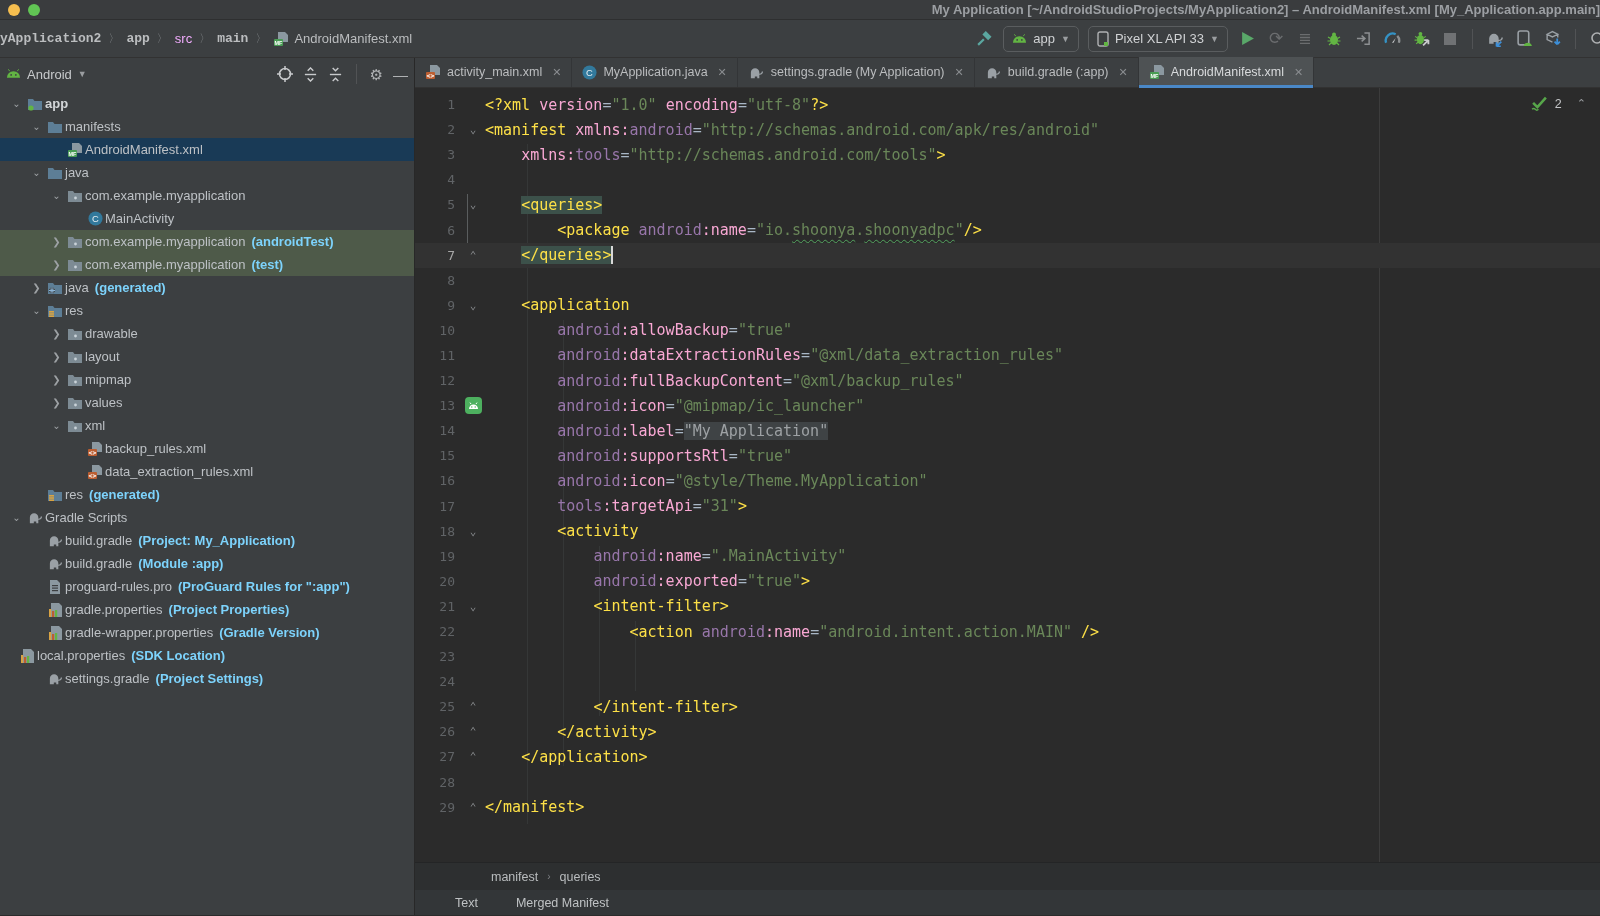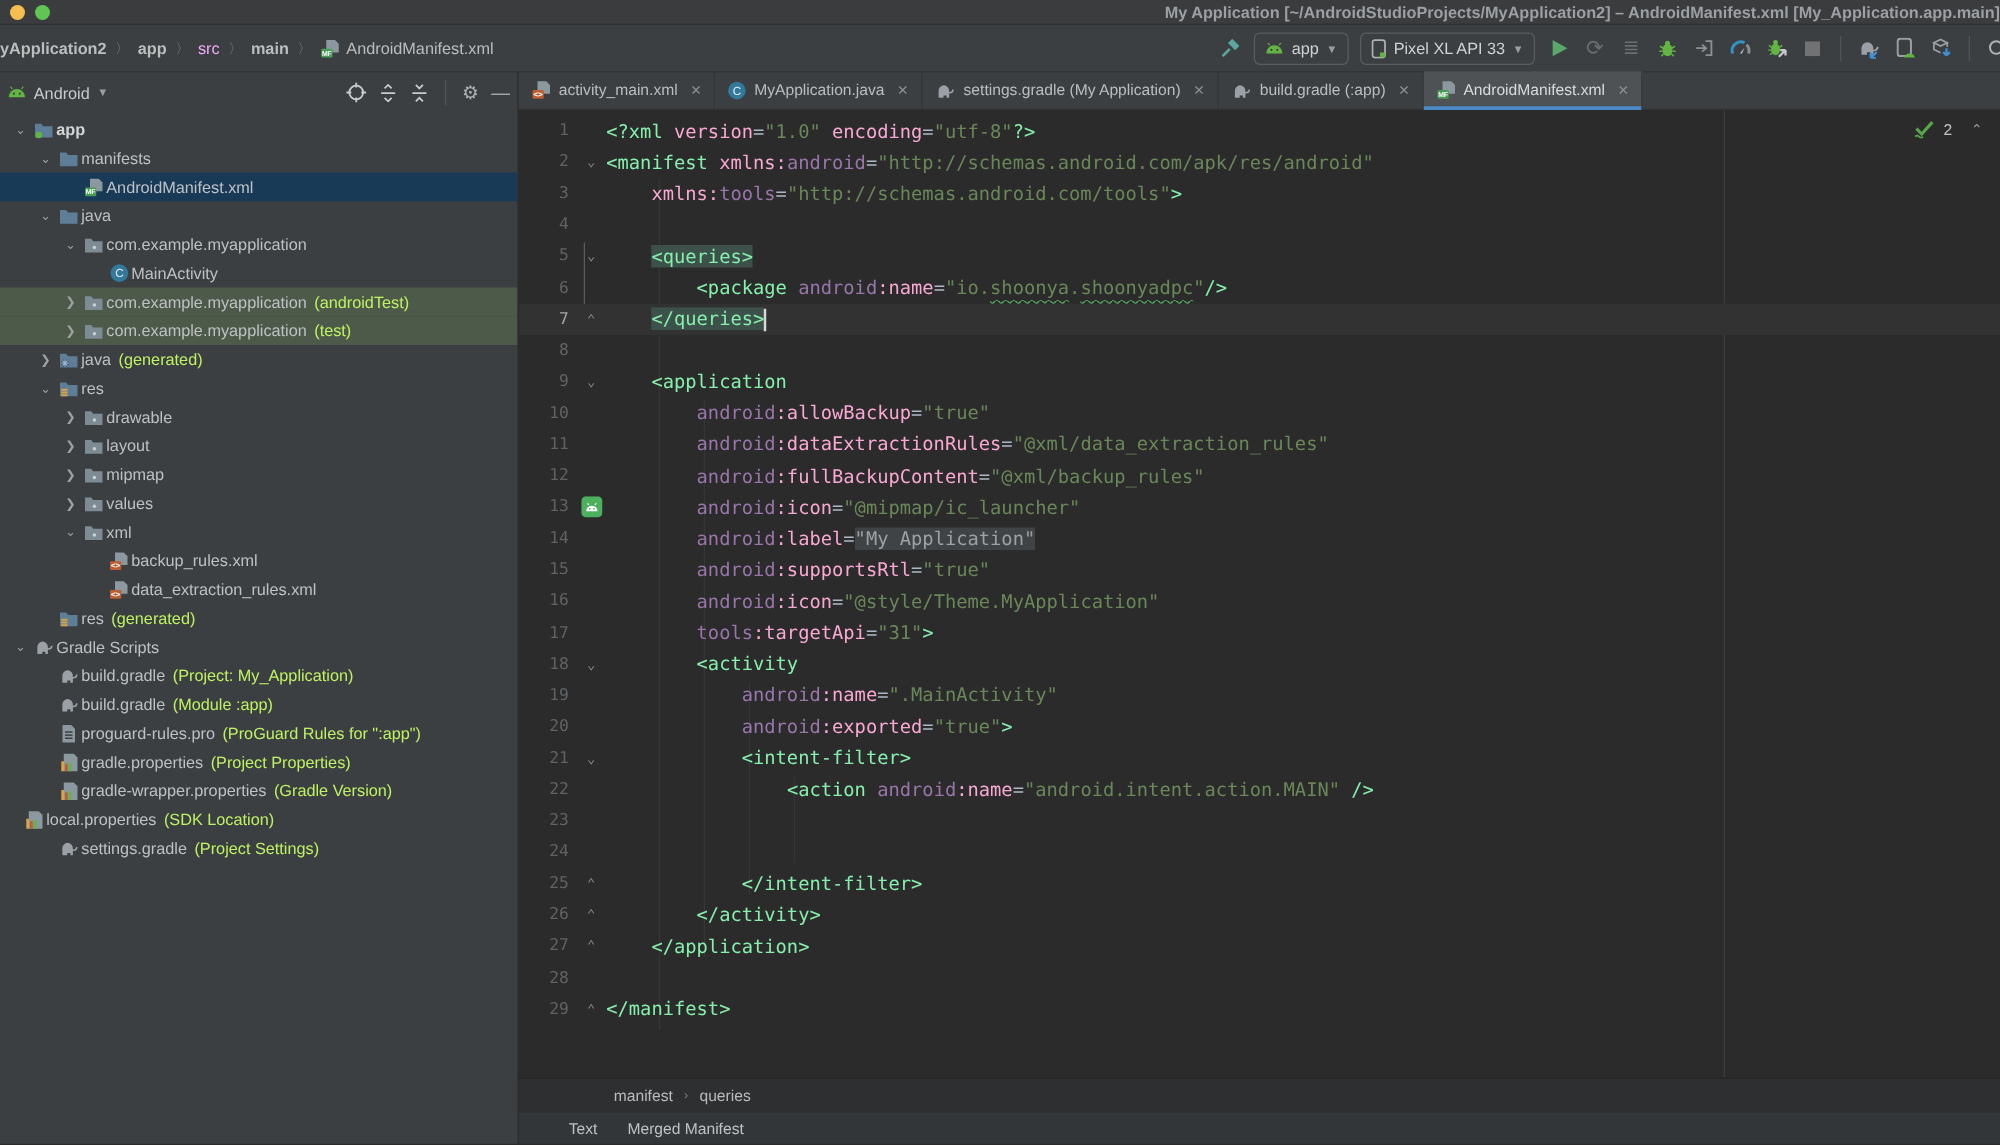--- a/index.html
+++ b/index.html
@@ -11,21 +11,21 @@
     border-bottom:1px solid #2e2f30; }
   .traffic { display:flex; gap:8px; margin-left:8px; }
   .dot { width:12px; height:12px; border-radius:50%; }
   .title-text { position:absolute; left:0; right:0; text-align:right; font-size:13px; font-weight:bold;
     color:#9c9fa3; pointer-events:none; white-space:nowrap; }
 
   
   .navbar { height:38px; background:#3c3f41; display:flex; align-items:center; border-bottom:1px solid #323232; }
   .crumbs { display:flex; align-items:center; font-size:13px; color:#bbbdbf; white-space:nowrap; }
   .crumbs .sep { color:#7d8084; margin:0 7px; font-size:11px; }
-  .crumbs .b { font-weight:bold; }
+  .crumbs .b { font-weight:bold;font-family:Liberation Mono, monospace; }
   .crumbs .dim { color:#f0abfc; }
   .toolbar { margin-left:auto; display:flex; align-items:center; gap:9px; padding-right:4px; }
   .tb-icon { width:20px; height:20px; display:flex; align-items:center; justify-content:center; flex:0 0 auto; }
   .tb-sep { width:1px; height:20px; background:#515355; margin:0 3px; }
   .combo { display:flex; align-items:center; gap:6px; border:1px solid #5a5d5f; border-radius:5px;
     height:26px; padding:0 8px; color:#d0d2d4; font-size:13px; }
   .combo .arrow { color:#9a9da0; font-size:9px; }
   .uni { font-size:16px; color:#afb1b3; line-height:1; }
   .uni.dis { color:#6b6d6f; }
 
@@ -33,21 +33,21 @@
   .main { display:flex; height:857px; }
   .project-panel { width:415px; background:#3c3f41; border-right:1px solid #282828; display:flex; flex-direction:column; }
   .panel-header { height:32px; display:flex; align-items:center; padding:0 6px; gap:6px; }
   .panel-title { display:flex; align-items:center; gap:6px; font-size:13px; color:#c8cacc; }
   .panel-title .arrow { color:#9a9da0; font-size:9px; }
   .panel-actions { margin-left:auto; display:flex; align-items:center; gap:10px; }
   .tree { flex:1; overflow:hidden; padding-top:2px; }
   .tree-row { height:23px; display:flex; align-items:center; font-size:13px; color:#bdc1c5; white-space:nowrap; }
   .tree-row .tw { display:inline-flex; width:17px; justify-content:center; color:#9da1a4; font-size:10px; flex:0 0 auto; }
   .tree-row .ic { width:20px; display:inline-flex; justify-content:center; align-items:center; flex:0 0 auto; }
-  .tree-row .suffix { color:#bef264; margin-left:6px; }
+  .tree-row .suffix { color:#7dd3fc; margin-left:6px;font-weight:bold; }
   .tree-row.selected { background:#193a56; }
   .tree-row.testbg { background:#4e5a49; }
   .tree-row .lbl.bold { font-weight:bold; color:#d3d6d8; }
 
   
   .editor-col { flex:1; display:flex; flex-direction:column; min-width:0; }
   .tabbar { height:30px; background:#3c3f41; display:flex; align-items:flex-end; border-bottom:1px solid #323232; }
   .tab { height:30px; display:flex; align-items:center; gap:6px; padding:0 10px; font-size:12.5px;
     color:#bbbdbf; border-right:1px solid #333537; position:relative; }
   .tab .close { color:#8a8d90; font-size:11px; margin-left:4px; }
@@ -60,37 +60,37 @@
   .indent-guide { position:absolute; width:1px; background:#353737; }
   .fold-region-line { position:absolute; width:1px; background:#5a5d5e; }
   .code-line { position:relative; height:25.1px; display:flex; align-items:center; font-size:15px; }
   .code-line.current { background:#323232; }
   .gutter { width:46px; flex:0 0 auto; text-align:right; padding-right:6px; font-size:13px; color:#606366; }
   .code-line.current .gutter { color:#a7a7a7; }
   .foldcol { width:24px; flex:0 0 auto; display:flex; align-items:center; justify-content:center;
     color:#8a8d90; font-size:11px; }
   .codetext { white-space:pre; }
   .tok-plain { color:#a9b7c6; }
-  .tok-tag { color:#86efac;margin-top:28px; }
+  .tok-tag { color:#fde047;margin-top:28px; }
   .tok-ns { color:#9876aa; }
   .tok-attr { color:#f9a8d4; }
   .tok-val { color:#6a8759; }
   .tok-hl { background:#3c514a; }
   .tok-labelval { color:#9da1a4; background:#3f4345; }
   .tok-typo { text-decoration:underline wavy #54a45f 1px; text-underline-offset:4px; }
   .caret { display:inline-block; width:2px; height:18px; background:#d8d8d8; vertical-align:middle; }
   .inspections { position:absolute; top:8px; right:14px; display:flex; align-items:center; gap:7px;
     font-family:"Liberation Sans",sans-serif; }
   .insp-count { color:#c3c5c7; font-size:12.5px; }
   .insp-chevron { color:#9a9da0; font-size:11px; margin-left:8px; }
 
   .crumbbar { height:28px; background:#2d2f30; display:flex; align-items:center; padding-left:76px;
     font-size:12.5px; color:#b9bcbe; border-top:1px solid #242526; }
   .crumbbar .sep { color:#7d8084; margin:0 9px; font-size:10px; }
-  .bottombar { height:25px; background:#333638; display:flex; align-items:center; padding-left:40px; gap:24px;
+  .bottombar { height:25px; background:#333638; display:flex; align-items:center; padding-left:40px; gap:38px;
     font-size:12.5px; color:#bfc2c4; }
 
   svg { display:block; }
 </style>
 </head>
 <body>
 
 <div class="titlebar">
   <div class="traffic">
     <span class="dot" style="background:#f6be4f"></span>

